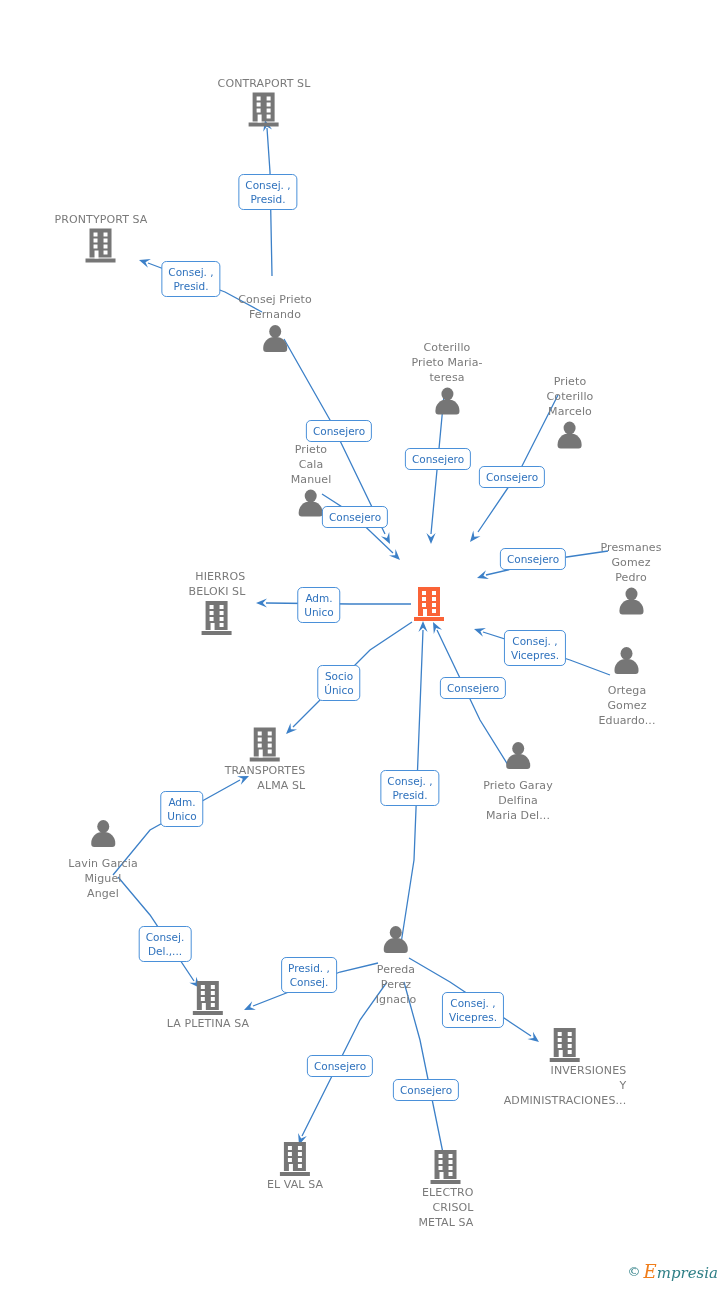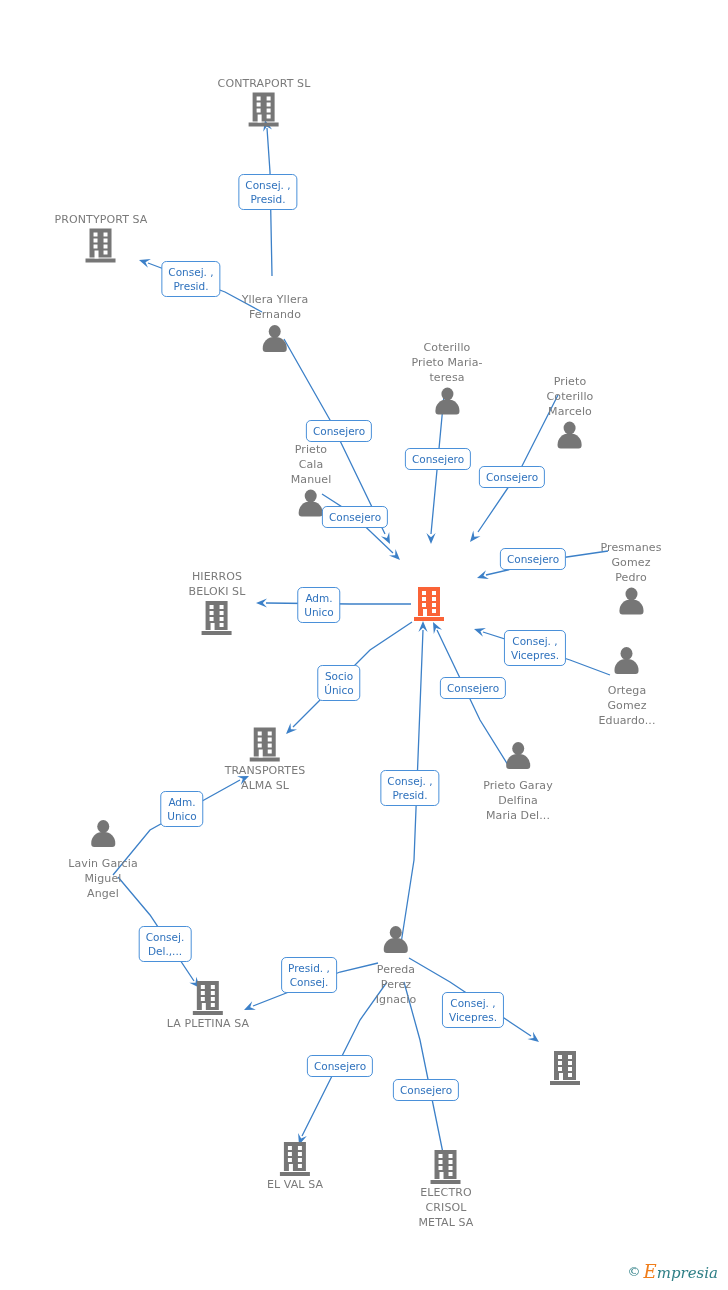--- a/index.html
+++ b/index.html
@@ -12,21 +12,21 @@
   #graph{position:absolute;inset:0;width:728px;height:1290px;}
   svg.edges{position:absolute;left:0;top:0;width:728px;height:1290px;pointer-events:none;}
 
   
   .node{position:absolute;transform:translate(-50%,-50%);text-align:center;}
   .node .icon{display:block;margin:0 auto;}
   .node .caption{
     display:block;font-size:11px;line-height:15px;color:#7a7a7a;
     white-space:pre-line;letter-spacing:.1px;
   }
-  .node.company .caption{margin-top:1px;}
+  .node.company .caption{margin-top:1px;text-align:right;}
   .node.person .caption{margin-top:7px;}
   .node.caption-above .caption{margin:0 0 2px 0;}
   .node.focus .caption{color:#5f5f5f;font-weight:bold;font-size:11.5px;line-height:14px;}
 
   
   .bld{position:relative;width:30px;height:34px;}
   .bld .body{position:absolute;left:4px;top:0;width:22px;height:29px;background:#767676;}
   .bld .base{position:absolute;left:0;bottom:0;width:30px;height:4px;background:#767676;}
   .bld .win{position:absolute;background:#ffffff;width:4px;height:4px;}
   .bld .door{position:absolute;background:#ffffff;width:4px;height:8px;left:9px;bottom:4px;}
@@ -160,21 +160,21 @@
             <div class="win" style="left: 8px; top: 10px;"></div>
             <div class="win" style="left: 18px; top: 10px;"></div>
             <div class="win" style="left: 8px; top: 16px;"></div>
             <div class="win" style="left: 18px; top: 16px;"></div>
             <div class="win" style="left: 18px; top: 22px;"></div>
             <div class="door"></div>
           </div>
         </span>
       </div>
       <div class="node person caption-above" style="left: 275px; top: 323px;">
-        <span class="caption">Yllera Yllera
+        <span class="caption">Consej Prieto
 Fernando</span>
         <span class="icon" style="display: flex; justify-content: center;">
           <div class="per">
             <div class="head"></div>
             <div class="torso"></div>
           </div>
         </span>
       </div>
       <div class="node person caption-above" style="left: 447px; top: 378px;">
         <span class="caption">Coterillo
@@ -341,20 +341,23 @@
             <div class="win" style="left: 8px; top: 4px;"></div>
             <div class="win" style="left: 18px; top: 4px;"></div>
             <div class="win" style="left: 8px; top: 10px;"></div>
             <div class="win" style="left: 18px; top: 10px;"></div>
             <div class="win" style="left: 8px; top: 16px;"></div>
             <div class="win" style="left: 18px; top: 16px;"></div>
             <div class="win" style="left: 18px; top: 22px;"></div>
             <div class="door"></div>
           </div>
         </span>
+        <span class="caption">INVERSIONES
+Y
+ADMINISTRACIONES...</span>
       </div>
       <div class="node company" style="left: 295px; top: 1167px;">
         <span class="icon" style="display: flex; justify-content: center;">
           <div class="bld">
             <div class="body"></div>
             <div class="base"></div>
             <div class="win" style="left: 8px; top: 4px;"></div>
             <div class="win" style="left: 18px; top: 4px;"></div>
             <div class="win" style="left: 8px; top: 10px;"></div>
             <div class="win" style="left: 18px; top: 10px;"></div>

